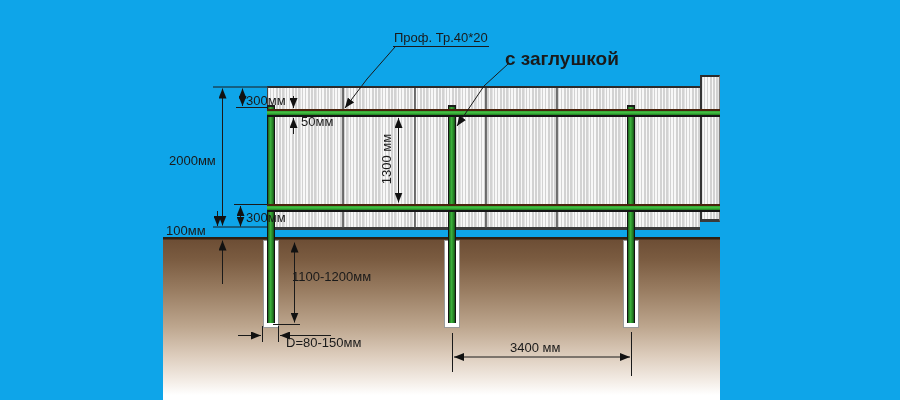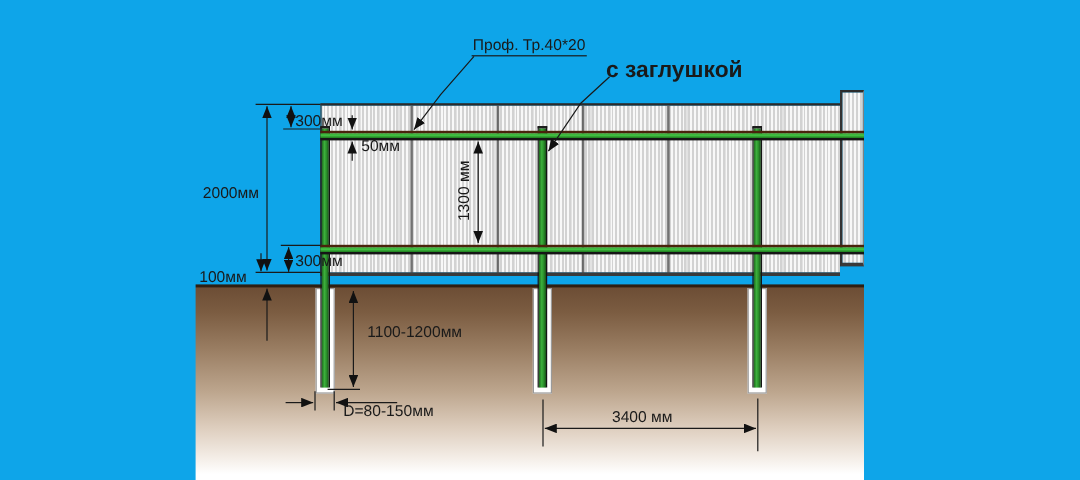--- a/index.html
+++ b/index.html
@@ -129,16 +129,16 @@
 
   <div class="lbl" style="left:393px;top:31px;">Проф. Тр.40*20</div>
   <div class="note" style="left:505px;top:49px;">с заглушкой</div>
 
   <div class="dim" style="left:246px;top:94px;">300мм</div>
   <div class="dim" style="left:301px;top:99px;margin-top:16px;">50мм</div>
   <div class="dim" style="left:169px;top:154px;">2000мм</div>
   <div class="dim rot">1300 мм</div>
   <div class="dim" style="left:246px;top:211px;">300мм</div>
   <div class="dim" style="left:166px;top:224px;text-align:center;">100мм</div>
-  <div class="dim" style="left:306px;top:270px;">1100-1200мм</div>
+  <div class="dim" style="left:292px;top:270px;">1100-1200мм</div>
   <div class="dim" style="left:286px;top:336px;">D=80-150мм</div>
   <div class="dim" style="left:510px;top:341px;">3400 мм</div>
 </div>
 
 </body></html>

